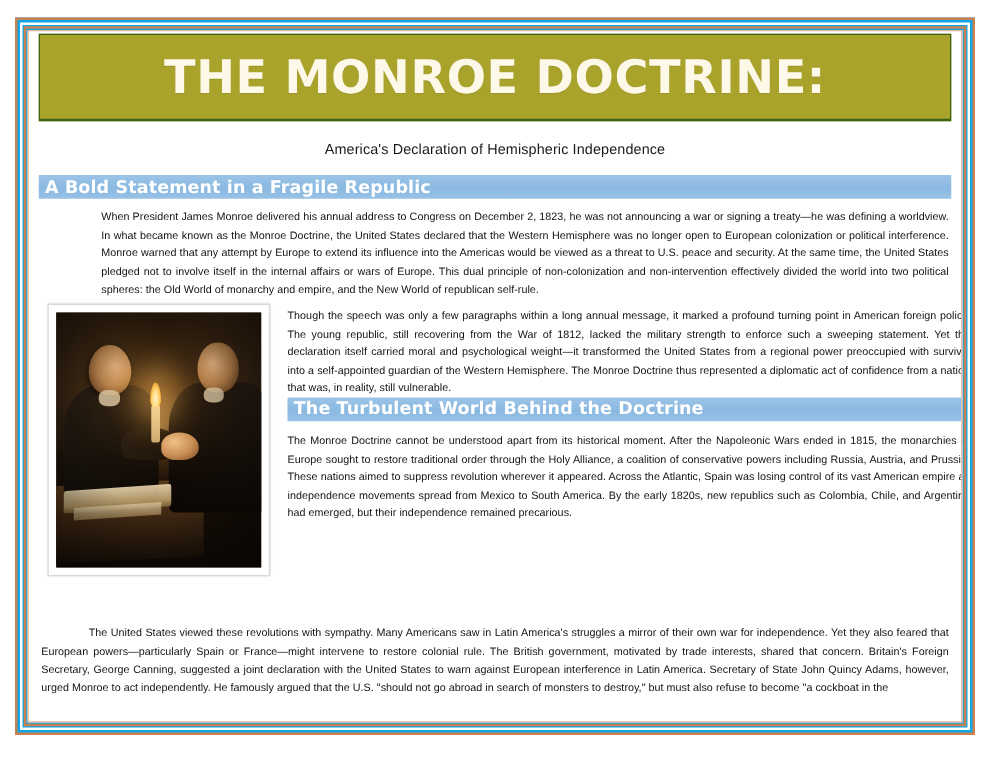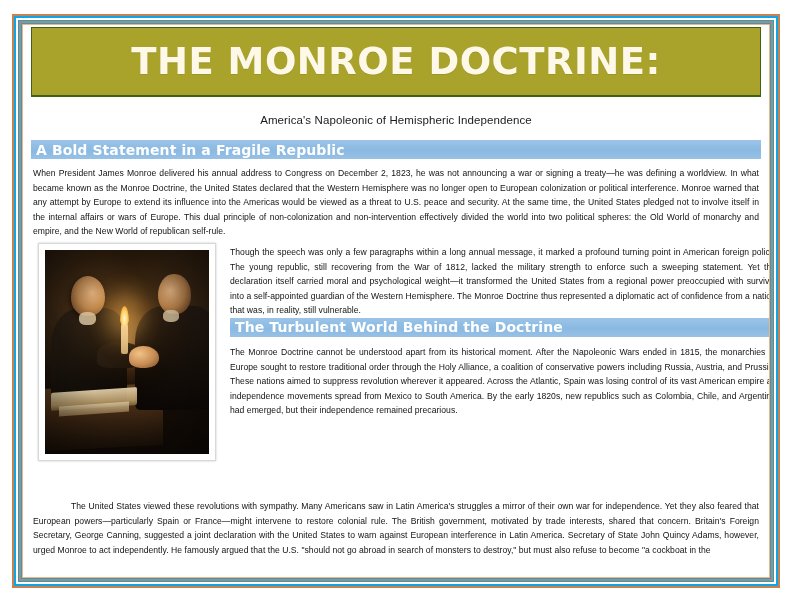--- a/index.html
+++ b/index.html
@@ -103,20 +103,21 @@
   .body-text {
     font-size: 8.6px;
     line-height: 14.6px;
     color: #121212;
     text-align: justify;
     letter-spacing: 0.03px;
   }
   #para1 {
     padding: 3px 2px 0 2px;
     text-align: center;
+    margin-left: 48px;
   }
   #para1 span.j { display: block; text-align: justify; }
 
   
   #mid-region {
     position: relative;
     margin-top: 4px;
     height: 236px;
   }
   #figure {
@@ -250,21 +251,21 @@
  <div id="frame-mid">
   <div id="frame-in">
    <div id="frame-in2">
 
     <div id="content">
 
       <div id="title-banner">
         <div id="title-text">THE MONROE DOCTRINE:</div>
       </div>
 
-      <div id="subtitle">America's Napoleonic of Hemispheric Independence</div>
+      <div id="subtitle">America's Declaration of Hemispheric Independence</div>
 
       <div class="section-bar">
         <span class="section-bar-label">A Bold Statement in a Fragile Republic</span>
       </div>
 
       <div id="para1" class="body-text">
         <span class="j">When President James Monroe delivered his annual address to Congress on December 2, 1823, he was not announcing a war or signing a treaty—he was defining a worldview. In what became known as the Monroe Doctrine, the United States declared that the Western Hemisphere was no longer open to European colonization or political interference. Monroe warned that any attempt by Europe to extend its influence into the Americas would be viewed as a threat to U.S. peace and security. At the same time, the United States pledged not to involve itself in the internal affairs or wars of Europe. This dual principle of non-colonization and non-intervention effectively divided the world into two political spheres: the Old World of monarchy and empire, and the New World of republican self-rule.</span>
       </div>
 
       <div id="mid-region">

